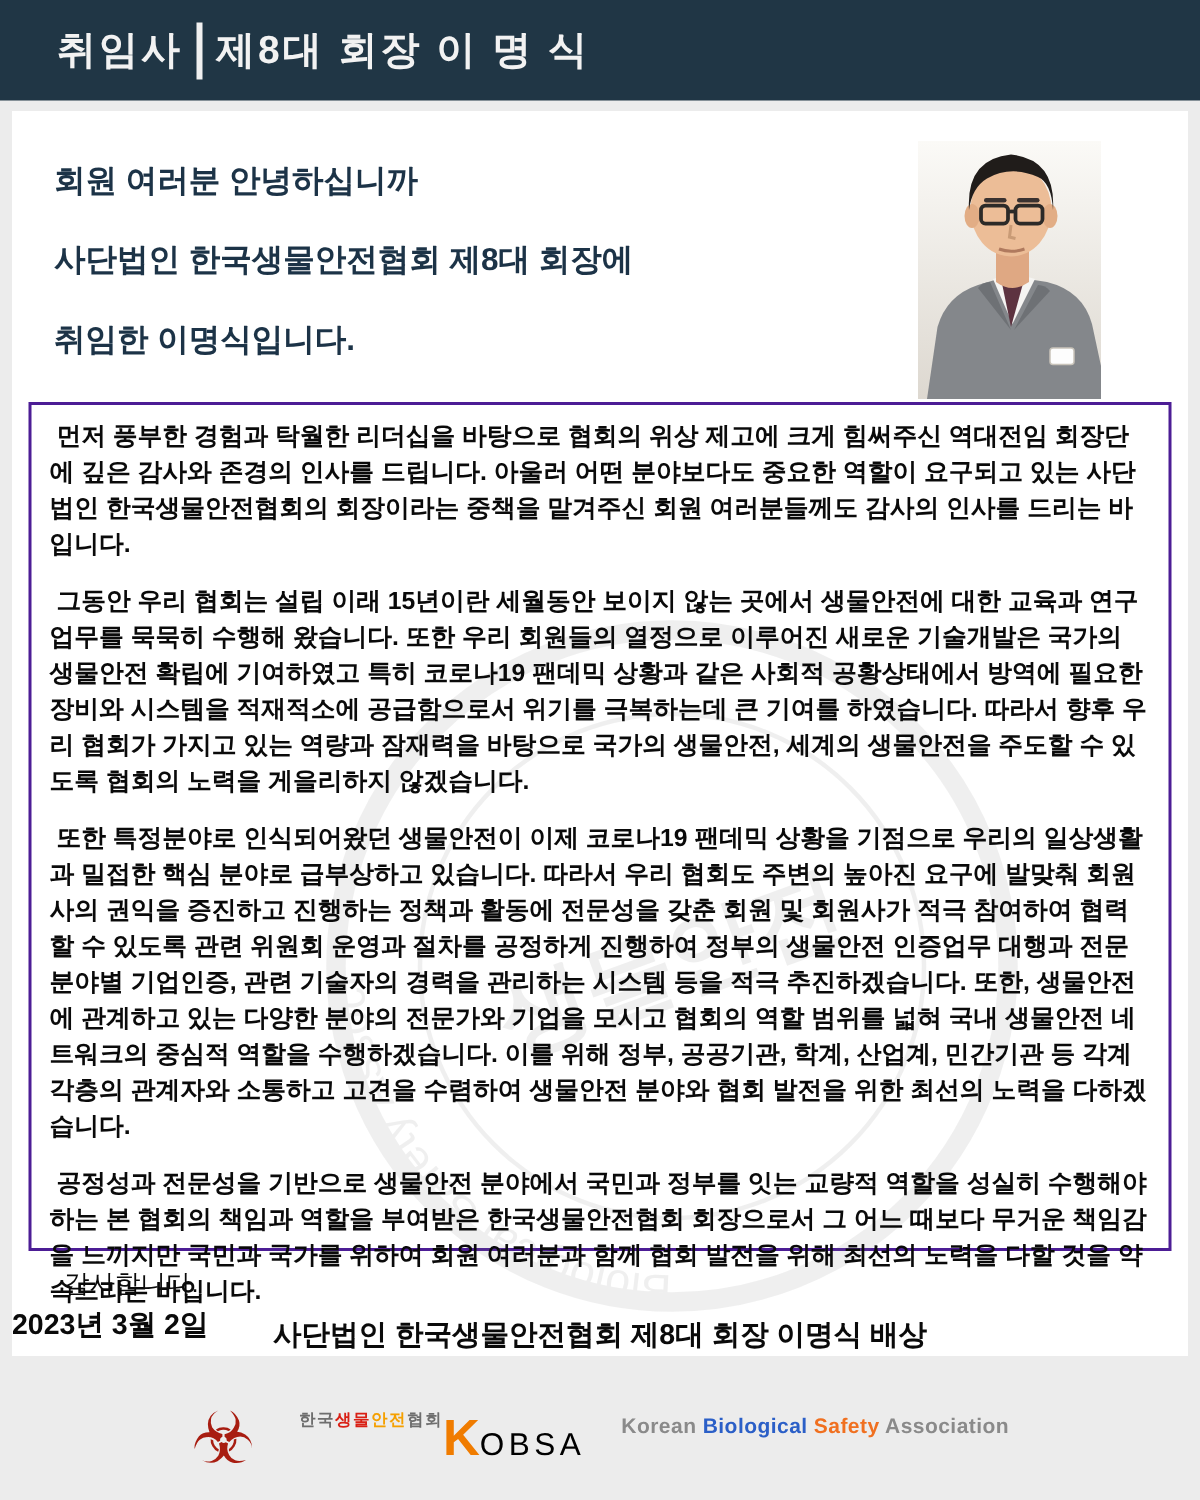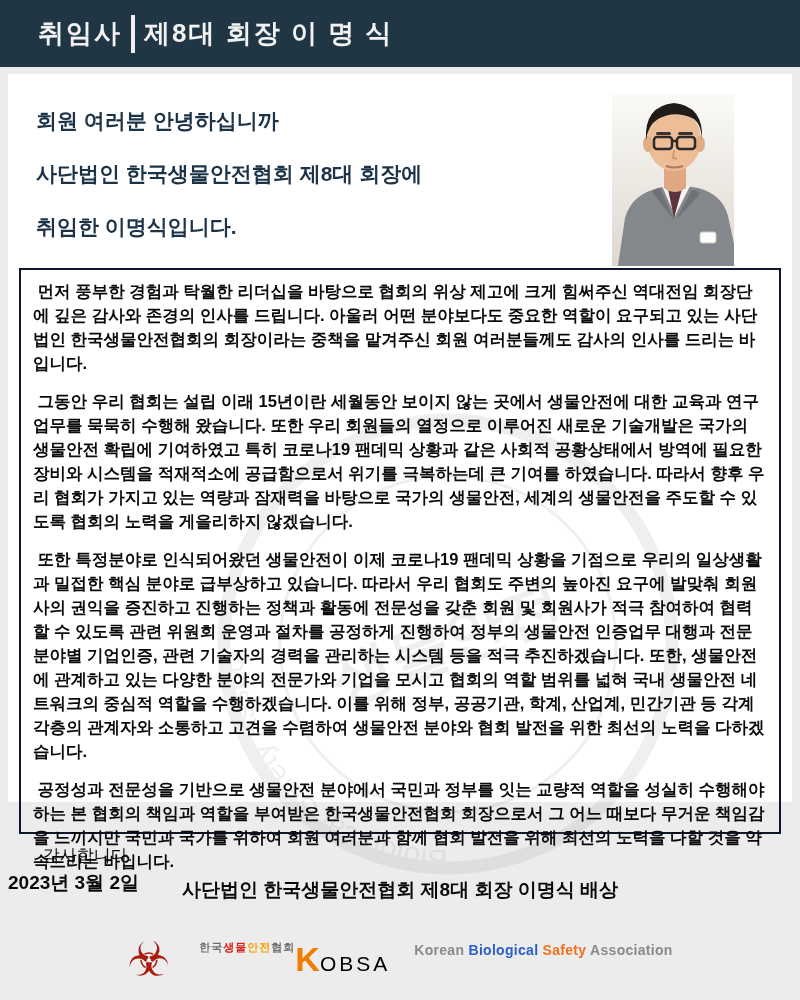--- a/index.html
+++ b/index.html
@@ -9,32 +9,32 @@
     font-family:"Liberation Sans","DejaVu Sans",sans-serif;
   }
   .header{
     position:absolute;left:0;top:0;width:800px;height:67px;
     background:#203645;display:flex;align-items:center;
     padding-left:38px;box-sizing:border-box;gap:9px;
   }
   .header-title{color:#f2f2f2;font-size:26px;font-weight:bold;letter-spacing:2px;white-space:pre;}
   .header-divider{width:4px;height:38px;background:#f0f0f0;}
   .card{
-    position:absolute;left:8px;top:74px;width:784px;height:728px;
+    position:absolute;left:8px;top:74px;width:784px;height:830px;
     background:#ffffff;
   }
   .greeting{position:absolute;left:28px;top:36px;}
   .greeting-line{
     font-size:21px;font-weight:bold;color:#1c3347;
     line-height:22px;margin:0 0 31px 0;white-space:pre;
   }
   .photo{position:absolute;left:604px;top:20px;width:122px;height:172px;}
   .letterbox{
     position:absolute;left:11px;top:194px;width:762px;height:566px;
-    border:2px solid #0f172a;box-sizing:border-box;
+    border:2px solid #4c1d95;box-sizing:border-box;
     padding:9px 12px;background:transparent;
   }
   .letterbox p{
     margin:0 0 14px 0;font-size:16.5px;line-height:24px;
     font-weight:bold;color:#0a0a0a;white-space:pre-wrap;
     position:relative;z-index:2;
   }
   .letterbox p:last-child{margin-bottom:0;}
   .watermark{
     position:absolute;left:200px;top:330px;width:480px;height:480px;

